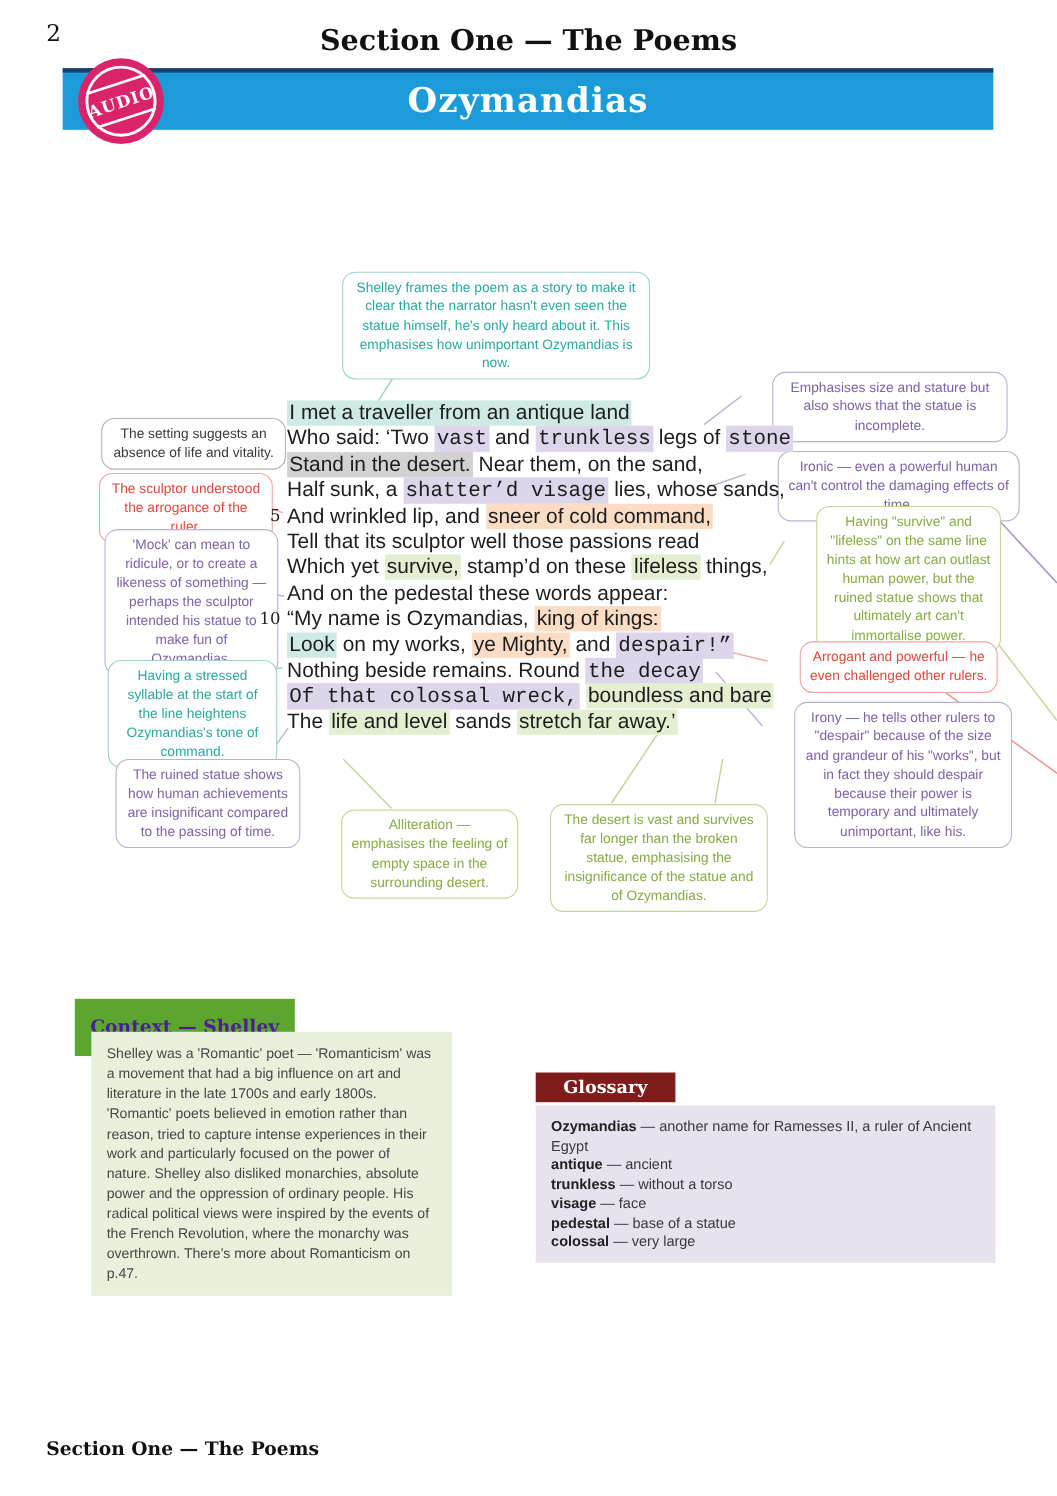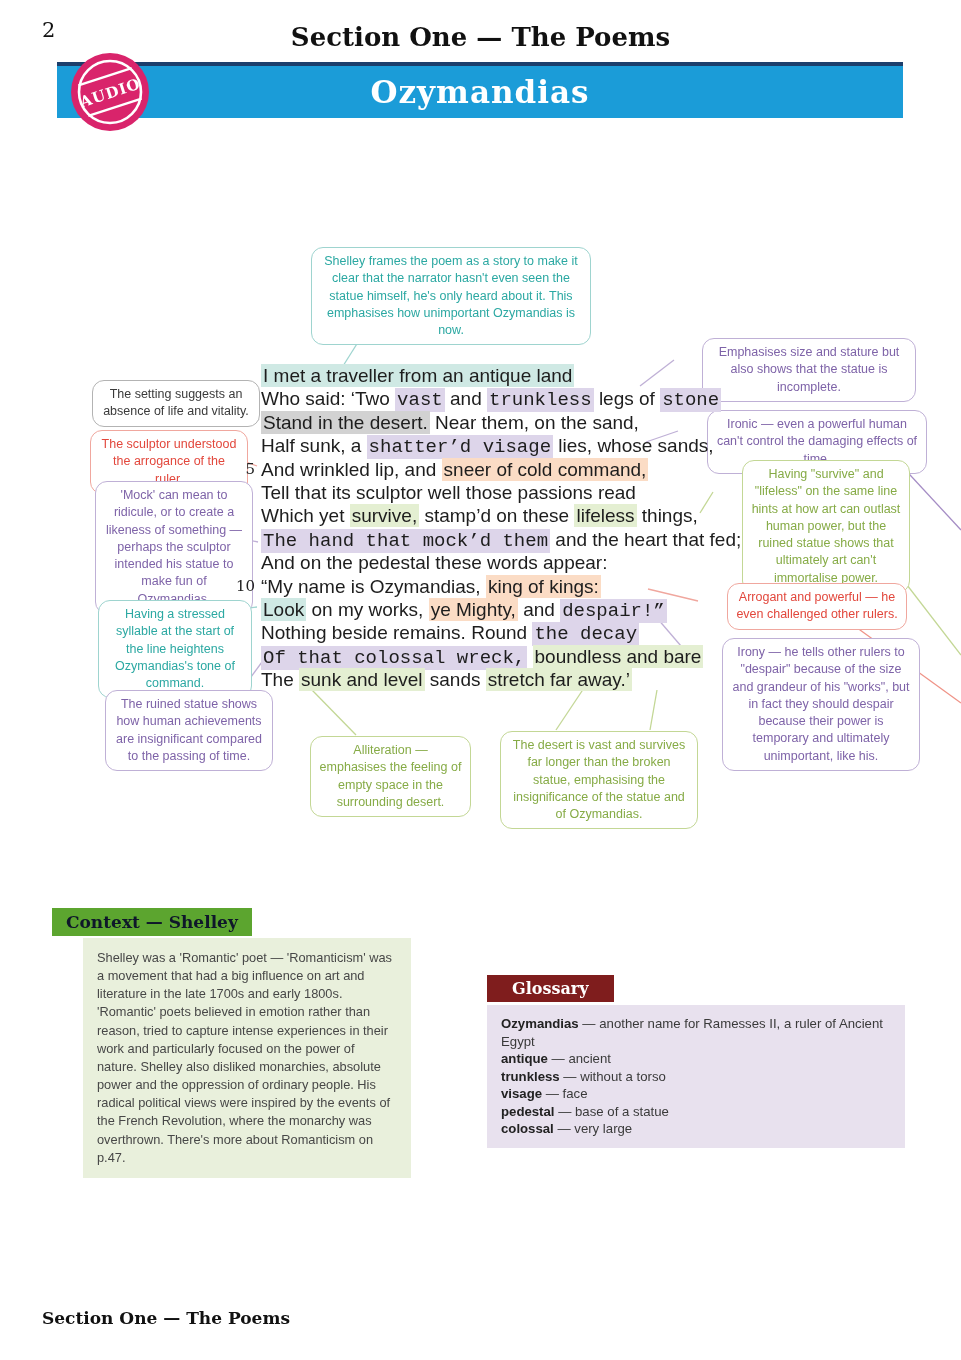--- a/index.html
+++ b/index.html
@@ -34,22 +34,22 @@
   .hl{padding:1px 2px;}
   .hl-teal  {background:#cfe9e4;}
   .hl-lav   {background:#ddd5ea;font-family:Liberation Mono, monospace;}
   .hl-grey  {background:#d2d2d2;}
   .hl-orange{background:#fbdcc5;}
   .hl-green {background:#e4efd2;}
 
   .connectors{position:absolute;left:0;top:0;width:961px;height:1360px;pointer-events:none;}
 
   
-  .context-header{position:absolute;left:52px;top:908px;background:#5ca52f;color:#0f172a;
-        font-family:"DejaVu Serif",serif;font-weight:bold;font-size:17px;padding:4px 14px;}
+  .context-header{position:absolute;left:68px;top:908px;background:#5ca52f;color:#4c1d95;
+        font-family:"DejaVu Serif",serif;font-weight:bold;font-size:17px;padding:16px 14px;}
   .context-body{position:absolute;left:83px;top:938px;width:300px;background:#e9f0dc;
         padding:11px 14px;font-size:12.8px;line-height:1.42;color:#474747;}
 
   
   .glossary-header{position:absolute;left:487px;top:975px;background:#7f1d1d;color:#fff;
         font-family:"DejaVu Serif",serif;font-weight:bold;font-size:16px;padding:4px 25px;}
   .glossary-body{position:absolute;left:487px;top:1005px;width:390px;background:#e8e1ee;
         padding:10px 14px;font-size:13.2px;line-height:1.33;color:#3a3a3a;}
   .gloss-row b{color:#222;}
 
@@ -120,27 +120,26 @@
   <div class="ann green" style="left:472px;top:731px;width:180px">The desert is vast and survives far longer than the broken statue, emphasising the insignificance of the statue and of Ozymandias.</div>
 
   <div class="poem">
       <div class="poem-line"><span class="hl hl-teal">I met a traveller from an antique land</span></div>
       <div class="poem-line"><span>Who said: ‘Two </span><span class="hl hl-lav">vast</span><span> and </span><span class="hl hl-lav">trunkless</span><span> legs of </span><span class="hl hl-lav">stone</span></div>
       <div class="poem-line"><span class="hl hl-grey">Stand in the desert.</span><span> Near them, on the sand,</span></div>
       <div class="poem-line"><span>Half sunk, a </span><span class="hl hl-lav">shatter’d visage</span><span> lies, whose sands,</span></div>
       <div class="poem-line"><span class="line-num">5</span><span>And wrinkled lip, and </span><span class="hl hl-orange">sneer of cold command,</span></div>
       <div class="poem-line"><span>Tell that its sculptor well those passions read</span></div>
       <div class="poem-line"><span>Which yet </span><span class="hl hl-green">survive,</span><span> stamp’d on these </span><span class="hl hl-green">lifeless</span><span> things,</span></div>
-      <div class="poem-line"><span class="hl hl-lav">The hand that mock’d them</span><span> and the heart that fed;</span></div>
       <div class="poem-line"><span>And on the pedestal these words appear:</span></div>
       <div class="poem-line"><span class="line-num">10</span><span>“My name is Ozymandias, </span><span class="hl hl-orange">king of kings:</span></div>
       <div class="poem-line"><span class="hl hl-teal">Look</span><span> on my works, </span><span class="hl hl-orange">ye Mighty,</span><span> and </span><span class="hl hl-lav">despair!”</span></div>
       <div class="poem-line"><span>Nothing beside remains. Round </span><span class="hl hl-lav">the decay</span></div>
       <div class="poem-line"><span class="hl hl-lav">Of that colossal wreck,</span><span> </span><span class="hl hl-green">boundless and bare</span></div>
-      <div class="poem-line"><span>The </span><span class="hl hl-green">sunk and level</span><span> sands </span><span class="hl hl-green">stretch far away.’</span></div>
+      <div class="poem-line"><span>The </span><span class="hl hl-green">life and level</span><span> sands </span><span class="hl hl-green">stretch far away.’</span></div>
     </div>
 
   <div class="context-header">Context — Shelley</div>
   <div class="context-body">Shelley was a 'Romantic' poet — 'Romanticism' was a movement that had a big influence on art and literature in the late 1700s and early 1800s.  'Romantic' poets believed in emotion rather than reason, tried to capture intense experiences in their work and particularly focused on the power of nature.  Shelley also disliked monarchies, absolute power and the oppression of ordinary people.  His radical political views were inspired by the events of the French Revolution, where the monarchy was overthrown.  There's more about Romanticism on p.47.</div>
 
   <div class="glossary-header">Glossary</div>
   <div class="glossary-body">
       <div class="gloss-row"><b>Ozymandias</b> — another name for Ramesses II, a ruler of Ancient Egypt</div>
       <div class="gloss-row"><b>antique</b> — ancient</div>
       <div class="gloss-row"><b>trunkless</b> — without a torso</div>

